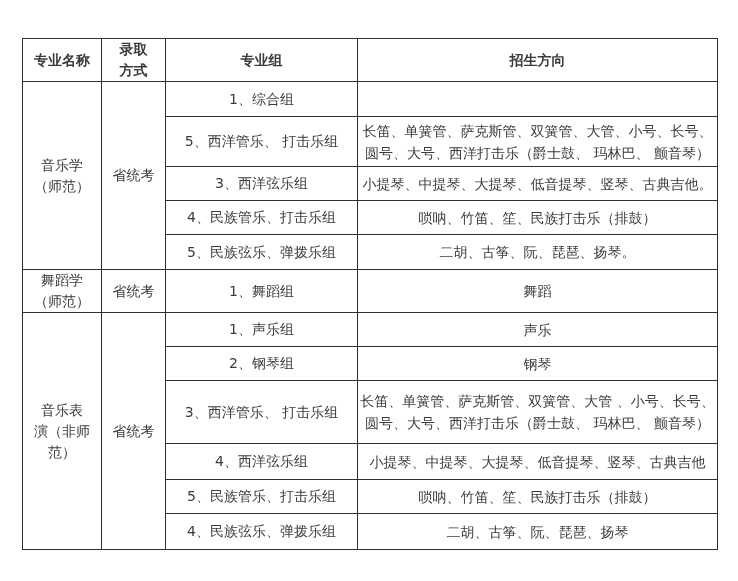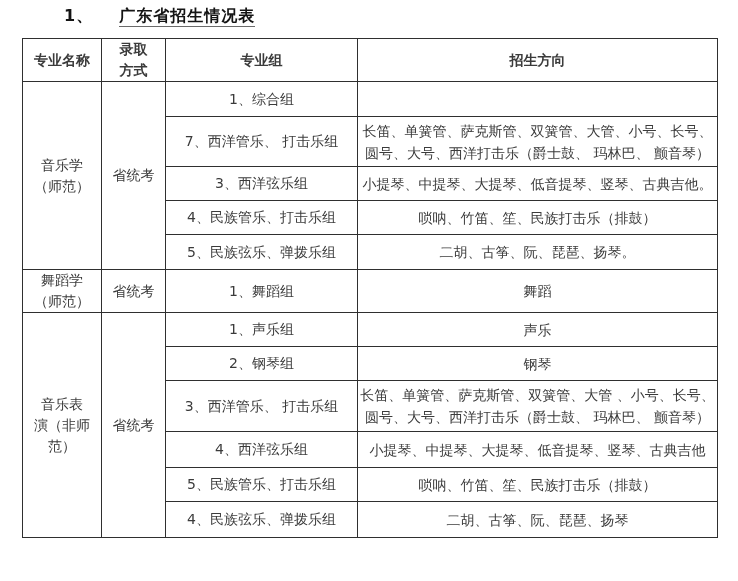--- a/index.html
+++ b/index.html
@@ -42,31 +42,28 @@
   .c-major,.c-adm{text-align:center;line-height:21px;}
   .mline{display:block;line-height:21px;}
   .c-group{text-align:center;padding-left:13px;padding-right:4px;line-height:21px;}
   .c-dir{text-align:center;padding-left:8px;padding-right:5px;line-height:22px;}
   
   .rh-hdr{height:41px;}
   .rh36{height:35px;}
   .rh51{height:50px;}
   .rh35{height:34px;}
   .rh39{height:38px;padding-left:24px;}
-  .rh66{height:51px;}
+  .rh66{height:63px;}
   .rh37{height:36px;}
 </style>
 </head>
 <body>
 
 <div class="page">
 
-  <div class="doc-title">
-    <span class="num">1、</span><span class="t">广东省招生情况表</span>
-  </div>
 
   <table class="enroll">
     <colgroup>
       <col style="width:79px">
         <col style="width:64px">
         <col style="width:192px">
         <col style="width:360px">
     </colgroup>
 
     <tbody>
@@ -83,21 +80,21 @@
     <tr class="rh36">
       <td class="c-major" rowspan="5">
         <span class="mline">音乐学</span>
         <span class="mline">（师范）</span>
       </td>
       <td class="c-adm" rowspan="5">省统考</td>
       <td class="c-group">1、综合组</td>
       <td class="c-dir"></td>
     </tr>
     <tr class="rh51">
-      <td class="c-group">7、西洋管乐、 打击乐组</td>
+      <td class="c-group">5、西洋管乐、 打击乐组</td>
       <td class="c-dir">长笛、单簧管、萨克斯管、双簧管、大管、小号、长号、圆号、大号、西洋打击乐（爵士鼓、 玛林巴、 颤音琴）</td>
     </tr>
     <tr class="rh35">
       <td class="c-group">3、西洋弦乐组</td>
       <td class="c-dir">小提琴、中提琴、大提琴、低音提琴、竖琴、古典吉他。</td>
     </tr>
     <tr class="rh35">
       <td class="c-group">4、民族管乐、打击乐组</td>
       <td class="c-dir">唢呐、竹笛、笙、民族打击乐（排鼓）</td>
     </tr>

